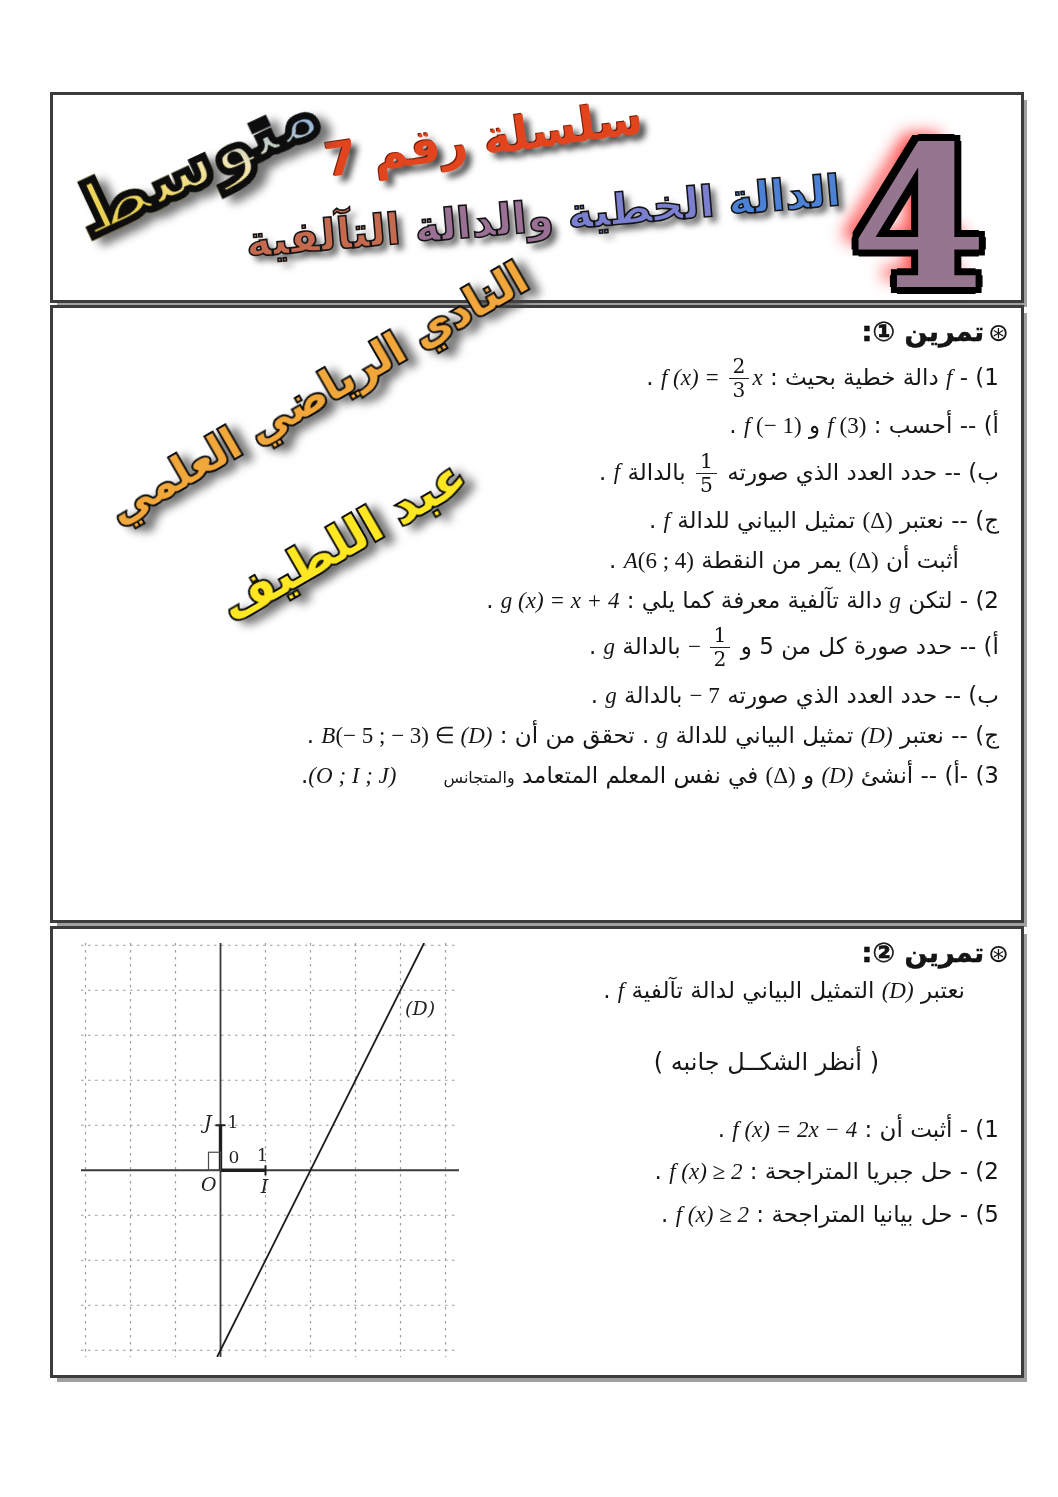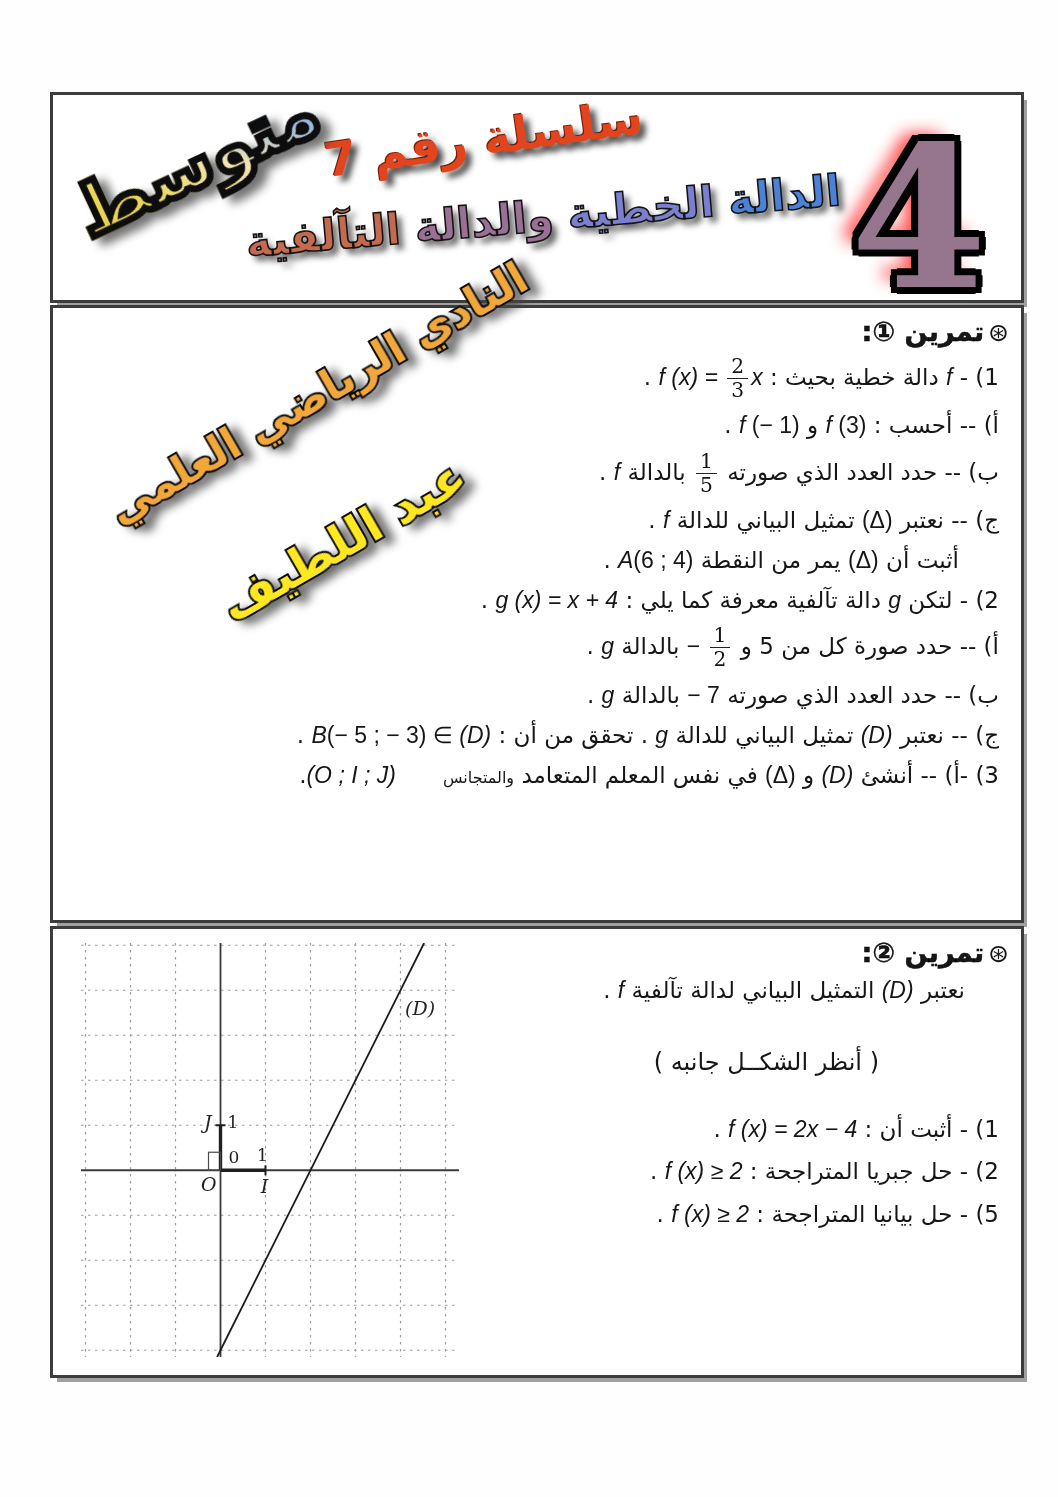--- a/index.html
+++ b/index.html
@@ -46,21 +46,21 @@
   #ex1-lines{top:48px;right:22px;left:14px;}
   #ex2-lines{top:46px;right:22px;left:438px;}
   .tline{margin-bottom:9px;}
   .tline.indent{padding-right:40px;}
   .tline.intro{padding-right:34px;}
   .tline.note{margin:40px 120px 36px 0;font-size:24px;}
   .tline.numbered{margin-bottom:11px;}
   .ar{font-family:"DejaVu Sans",sans-serif;}
   .ar.small{font-size:16px;margin-left:47px;}
   .mgroup{direction:ltr;unicode-bidi:isolate;font-family:"DejaVu Serif",serif;}
-  .mm{font-family:Liberation Sans, sans-serif;}
+  .mm{font-family:Liberation Serif, serif;}
   .mm.it{font-style:italic;}
   .frac{display:inline-flex;flex-direction:column;vertical-align:middle;text-align:center;
     line-height:1.05;font-size:0.88em;font-family:"DejaVu Serif",serif;margin:0 3px;}
   .frac .fn{padding:0 4px 1px;}
   .frac .fd{border-top:1.7px solid #222;padding:1px 4px 0;}
 
   
   #graph-host{position:absolute;left:28px;top:14px;width:380px;height:418px;}
 </style>
 </head>

